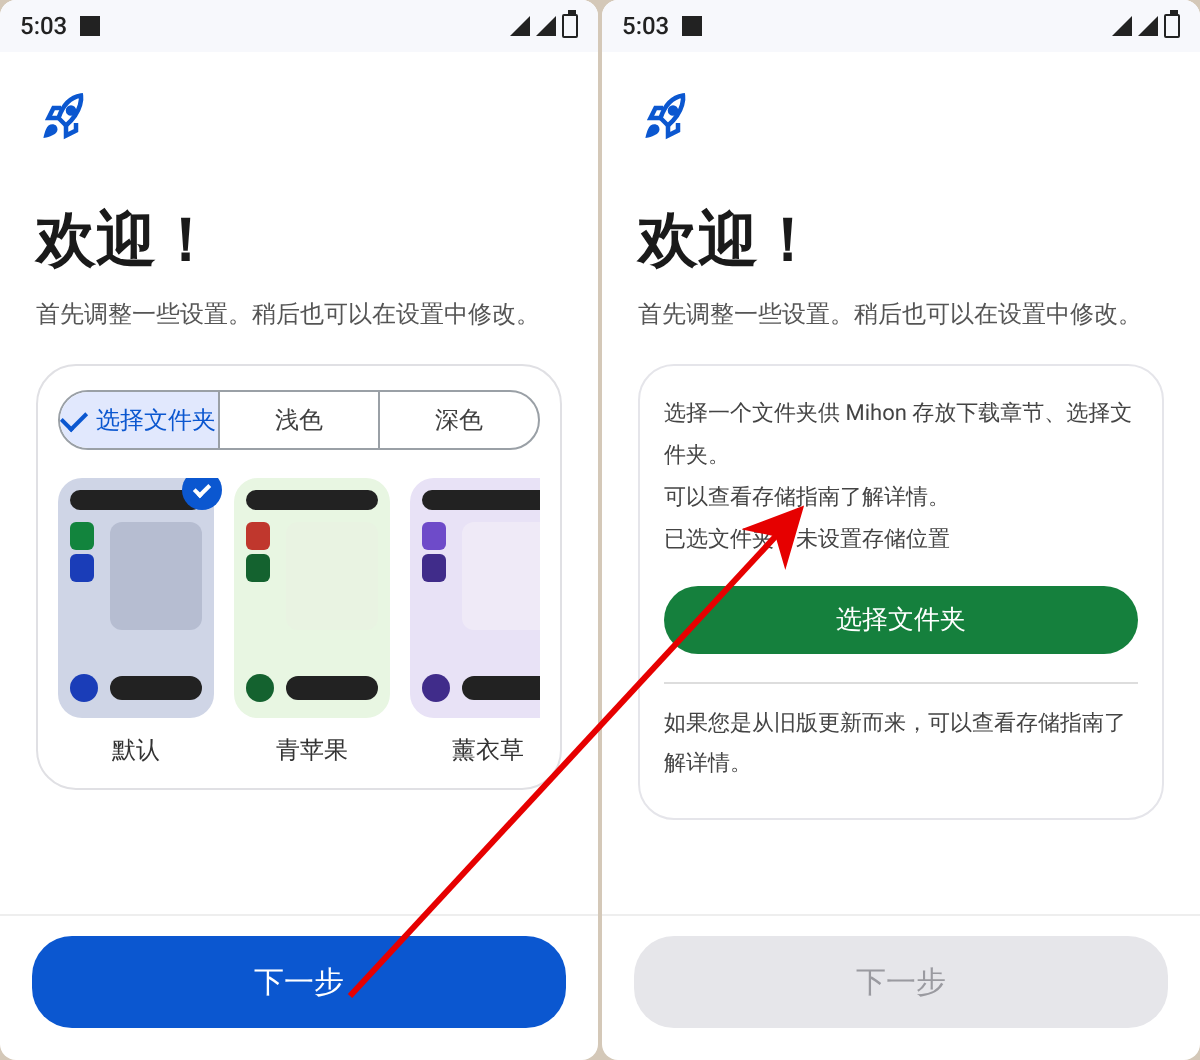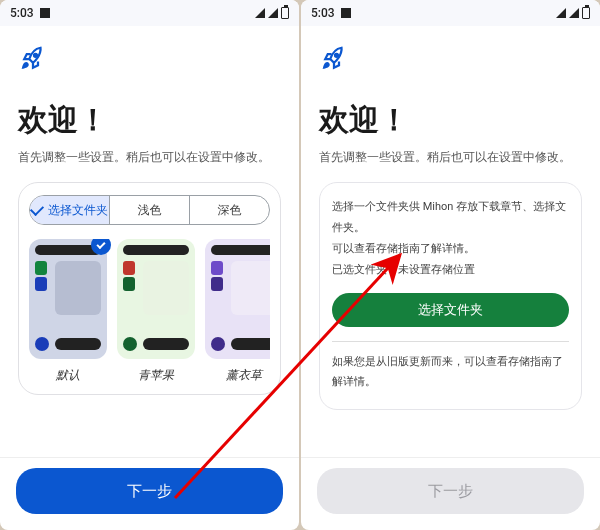--- a/index.html
+++ b/index.html
@@ -109,21 +109,20 @@
     border-bottom: 2px solid #0b57d0;
     transform: rotate(-45deg);
     margin-top: -3px;
   }
   
   .themes {
     display: flex;
     gap: 10px;
     margin-top: 14px;
     overflow: hidden;
-    font-style: italic;
   }
   .theme-col {
     flex: 0 0 78px;
     display: flex;
     flex-direction: column;
     align-items: center;
   }
   .theme-card {
     width: 78px;
     height: 120px;

